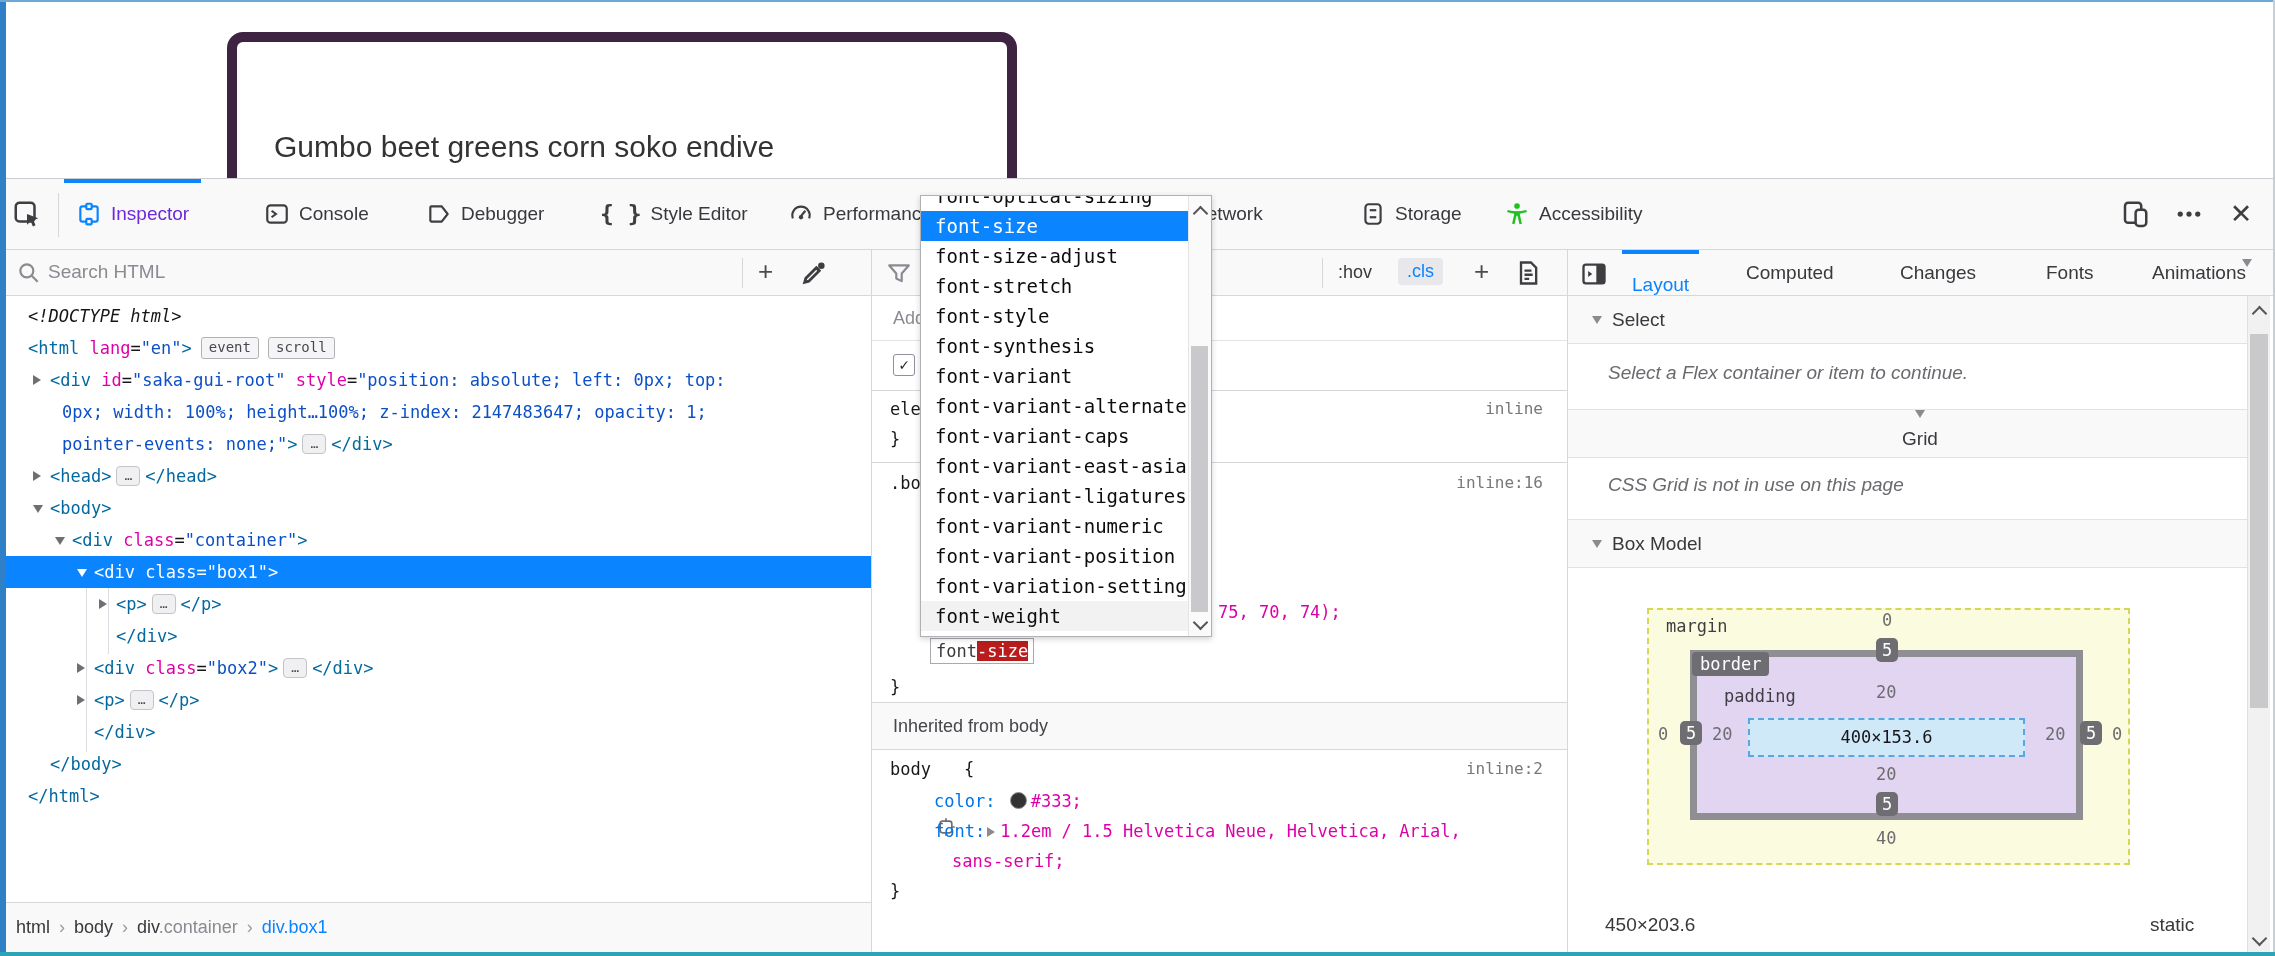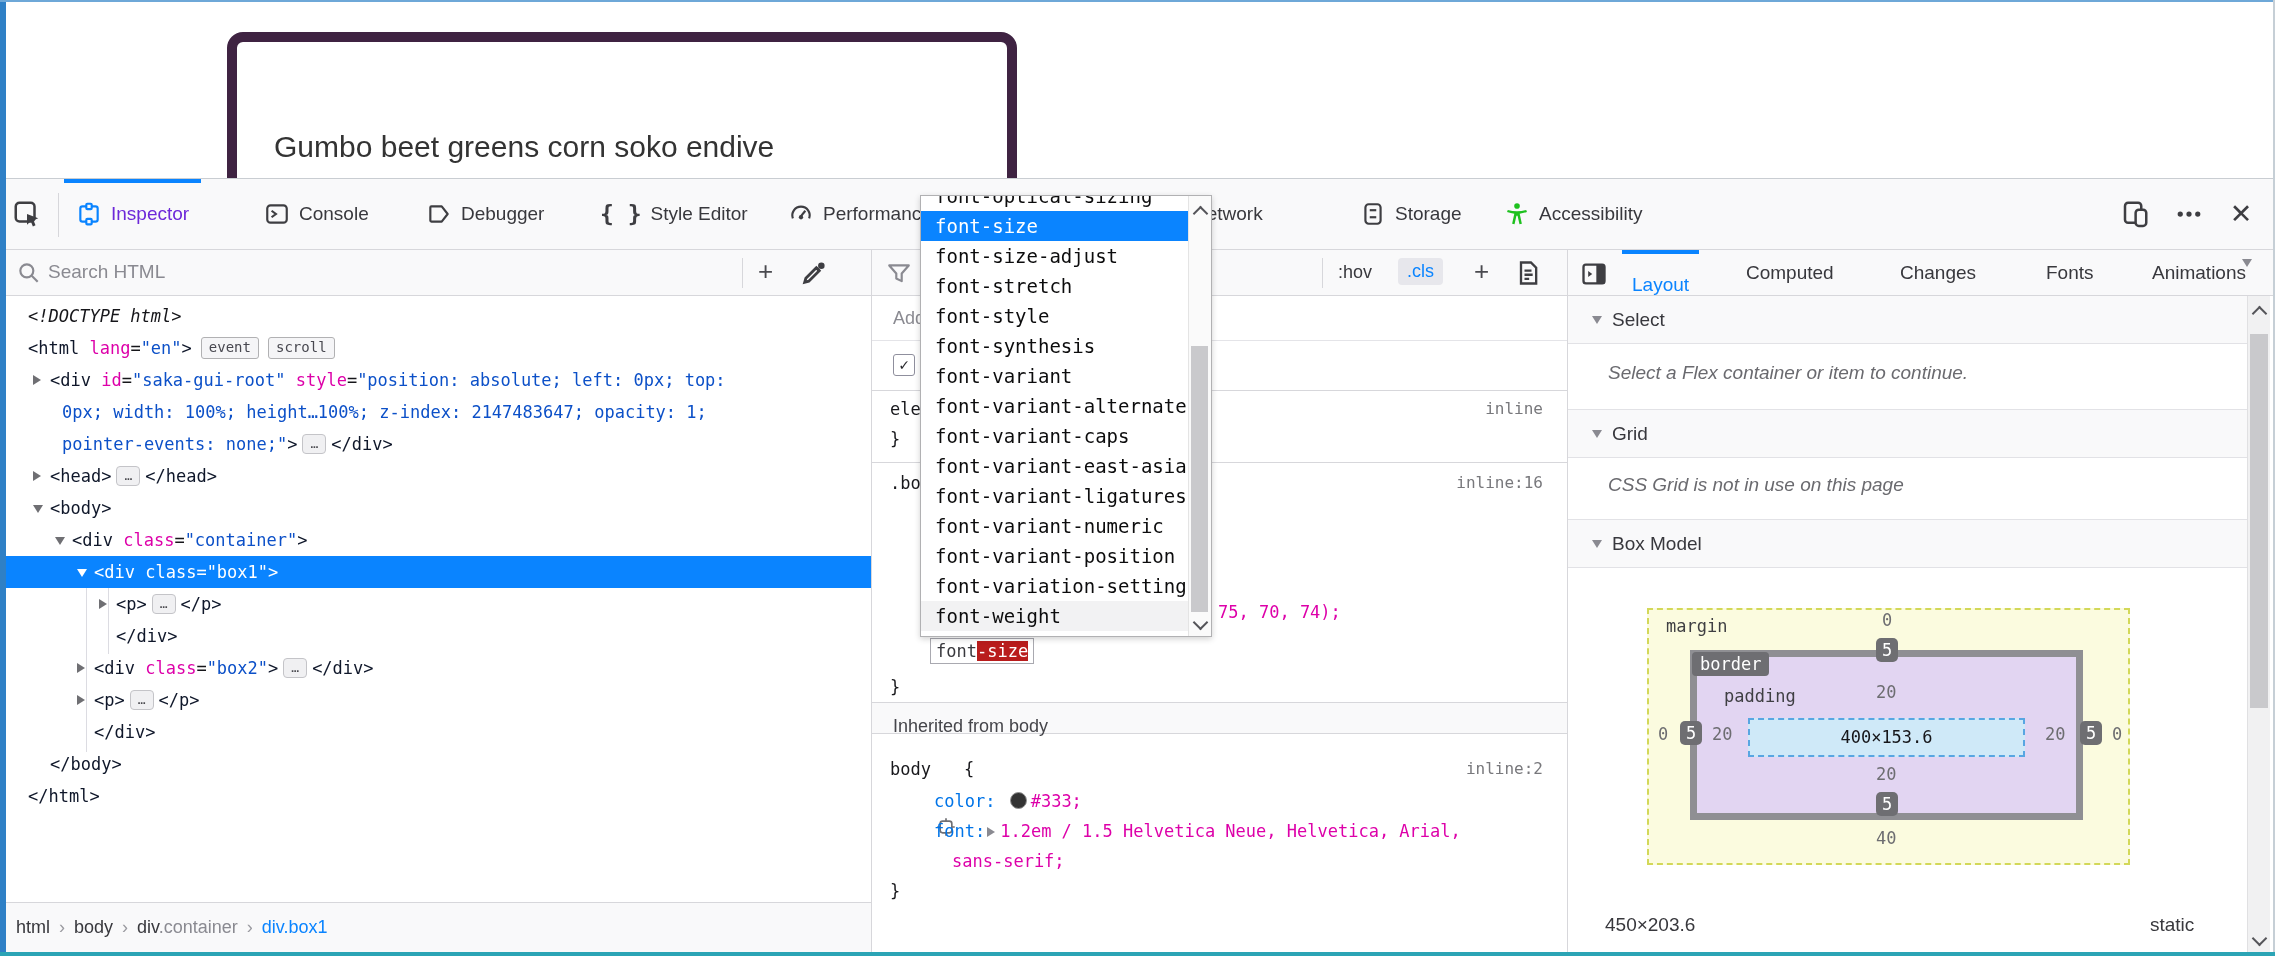--- a/index.html
+++ b/index.html
@@ -35,21 +35,21 @@
   
   .search-ph{position:absolute;left:48px;top:11px;font-size:19px;color:#8a8a91;}
   .hplus{position:absolute;top:6px;font-size:26px;font-weight:300;color:#4a4a4f;}
   .markup-view{position:absolute;left:0;top:296px;width:871px;height:606px;background:#fff;overflow:hidden;
                font-family:"DejaVu Sans Mono",monospace;font-size:17px;color:#16161a;}
   .m-rows{position:relative;padding-top:4px;}
   .m-row{position:relative;height:32px;line-height:32px;white-space:pre;}
   .m-row.sel{background:#0a84ff;}
   .m-row.sel span{color:#fff !important;}
   .tk-doctype{color:#16161a;font-style:italic;}
-  .tk-tag{color:#0f172a;}
+  .tk-tag{color:#0369a1;}
   .tk-attr{color:#dd00a9;}
   .tk-plain{color:#16161a;}
   .tk-val{color:#0c50c8;}
   .expander{position:absolute;width:0;height:0;}
   .expander.closed{top:11px;border-left:8px solid #6f6f73;border-top:5px solid transparent;border-bottom:5px solid transparent;}
   .expander.open{top:13px;border-top:8px solid #6f6f73;border-left:5px solid transparent;border-right:5px solid transparent;}
   .m-row.sel .expander.open{border-top-color:#fff;}
   .chip-ellipsis{display:inline-block;margin:0 5px;padding:0 7px;height:18px;line-height:17px;vertical-align:2px;
                  background:#f0f0f2;border:1px solid #c4c4c8;border-radius:4px;font-size:13px;color:#4a4a4f;}
   .chip-badge{display:inline-block;margin-left:9px;padding:0 7px;height:20px;line-height:19px;vertical-align:2px;
@@ -67,21 +67,21 @@
   .cls-chip{position:absolute;left:1398px;top:8px;padding:3px 9px;background:#e7e7ec;border-radius:4px;
             font-size:18px;color:#0a84ff;}
   .rules-body{position:absolute;left:872px;top:296px;width:695px;height:656px;background:#fff;overflow:hidden;
               font-family:"DejaVu Sans Mono",monospace;font-size:17px;color:#18181c;}
   .hline{position:absolute;left:0;width:695px;height:1px;background:#d7d7db;}
   .hline.lt{background:#e4e4e8;}
   .rline{position:absolute;white-space:pre;line-height:30px;}
   .prop{color:#0074e8;}
   .pv{color:#dd00a9;}
   .rule-link{position:absolute;right:24px;color:#78787c;font-size:16px;line-height:30px;}
-  .sec-head{position:absolute;left:0;width:695px;height:32px;background:#f9f9fa;border-top:1px solid #d7d7db;
+  .sec-head{position:absolute;left:0;width:695px;height:48px;background:#f9f9fa;border-top:1px solid #d7d7db;
             border-bottom:1px solid #d7d7db;box-sizing:border-box;line-height:46px;padding-left:21px;
             font-family:"Liberation Sans",sans-serif;font-size:18px;color:#45454a;}
   .checkbox{position:absolute;left:21px;width:20px;height:20px;border:1px solid #8f8f9d;border-radius:3px;background:#fff;
             font-size:16px;line-height:19px;text-align:center;color:#2a2a2e;}
   .swatch{display:inline-block;width:15px;height:15px;border-radius:50%;background:#333;border:1px solid #909090;
           vertical-align:-2px;margin:0 4px;}
   .tri-r{display:inline-block;width:0;height:0;border-left:8px solid #8a8a91;border-top:5px solid transparent;
          border-bottom:5px solid transparent;margin:0 5px 0 2px;}
   .np-input{position:absolute;left:930px;top:638px;padding:2px 5px;background:#fff;border:1px solid #a9a9b0;
             font-family:"DejaVu Sans Mono",monospace;font-size:17px;z-index:3;}
@@ -385,21 +385,21 @@
     <span style="position:absolute;left:674px;top:17px;"><span class="tri-d"></span></span>
   </div>
 
   <div class="sb-sec" style="top:296px;">
     <span class="tri-d"></span>
     <span>Select</span>
   </div>
   <span class="sb-msg" style="top:362px;">Select a Flex container or item to continue.</span>
   <div class="sb-border" style="top:409px;"></div>
 
-  <div class="sb-sec" style="top:410px;">
+  <div class="sb-sec" style="top:410px;flex-direction:column;">
     <span class="tri-d"></span>
     <span>Grid</span>
   </div>
   <span class="sb-msg" style="top:474px;">CSS Grid is not in use on this page</span>
   <div class="sb-border" style="top:519px;"></div>
 
   <div class="sb-sec" style="top:520px;">
     <span class="tri-d"></span>
     <span>Box Model</span>
   </div>

